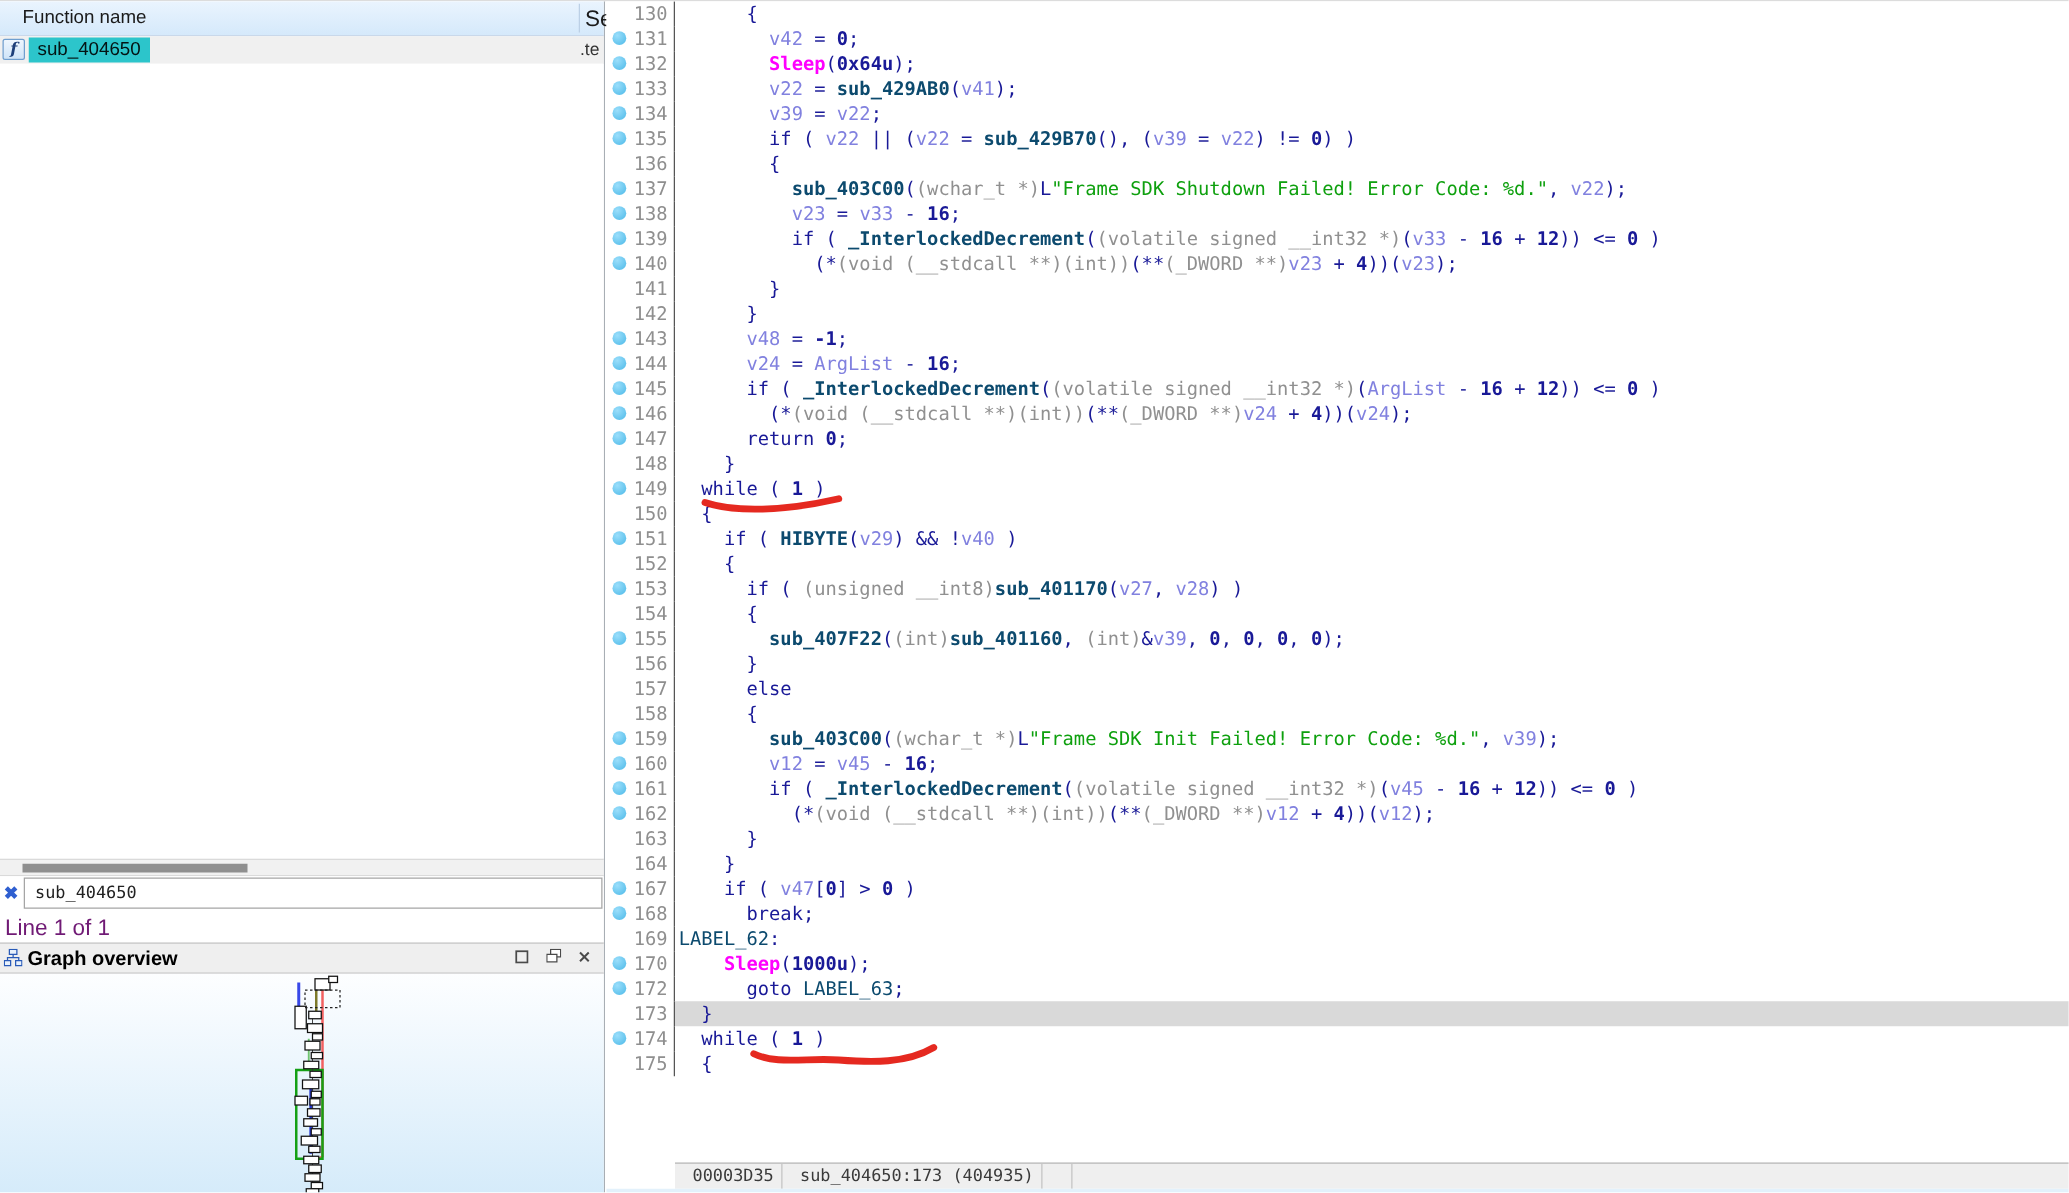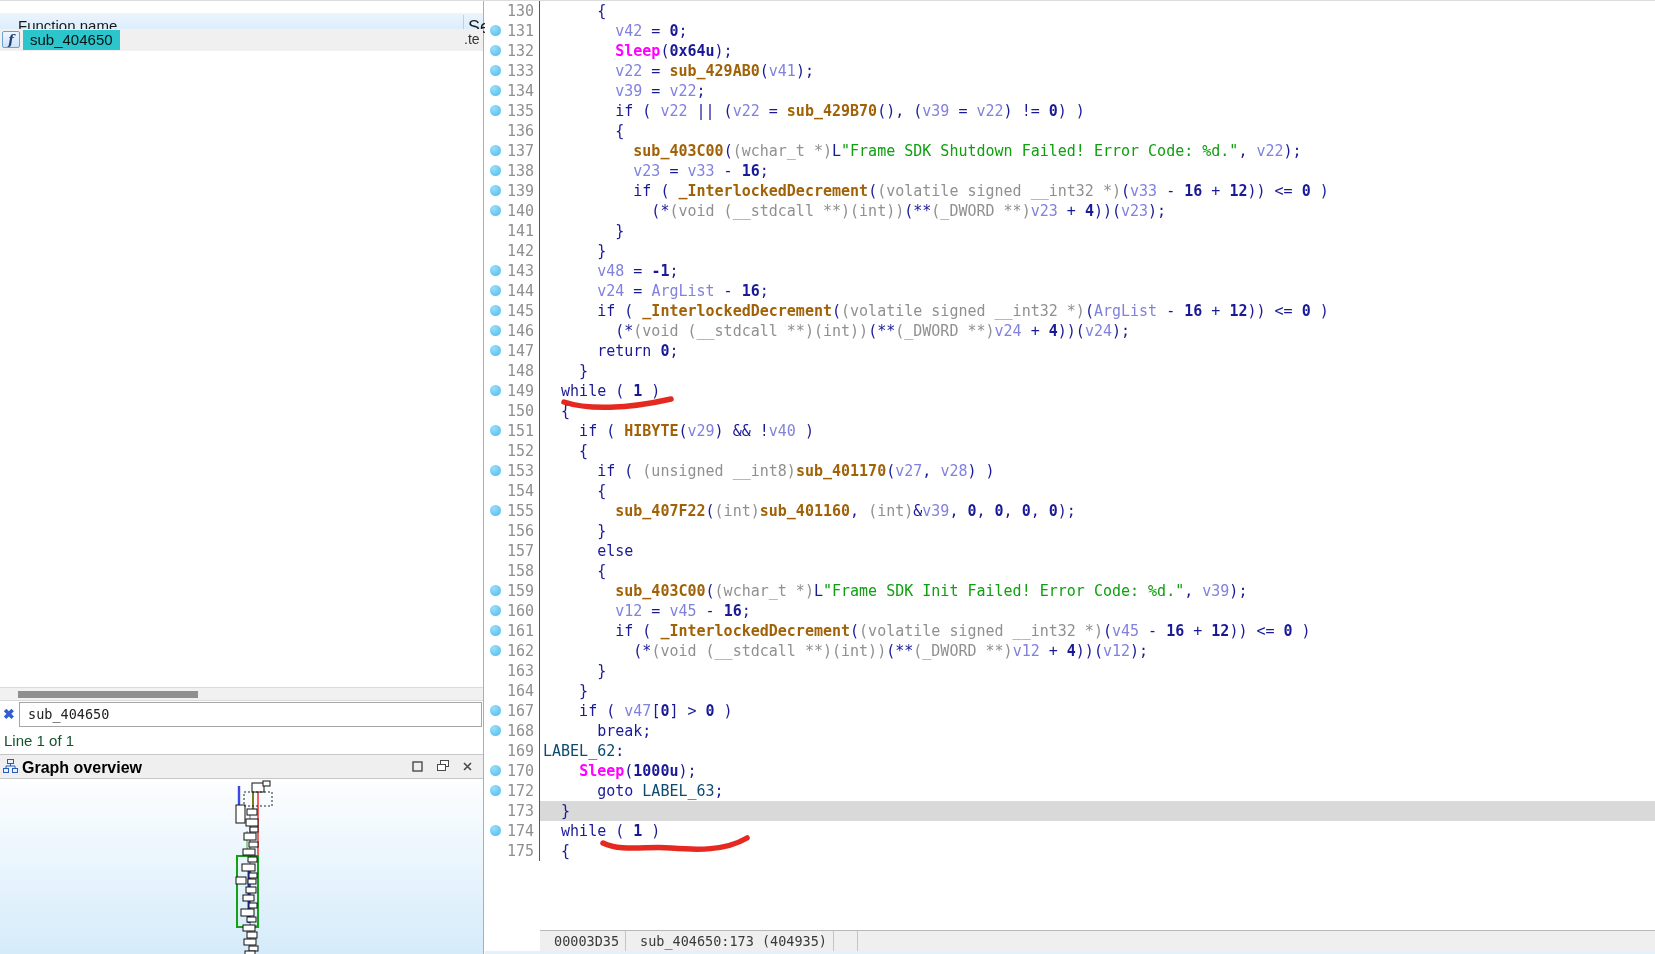--- a/index.html
+++ b/index.html
@@ -3,42 +3,42 @@
 <meta charset="utf-8">
 <style>
   html,body{margin:0;padding:0;background:#fff;}
   .app{position:relative;width:1655px;height:954px;background:#fff;overflow:hidden;
        font-family:"Liberation Sans",sans-serif;border-top:1px solid #dcdcdc;box-sizing:border-box;}
   .app *{box-sizing:border-box;}
 
   
   .left-panel{position:absolute;left:0;top:0;width:484px;height:954px;background:#fff;
               border-right:1px solid #a8aeb4;}
-  .func-header{position:absolute;left:0;top:12px;width:100%;height:28px;
+  .func-header{position:absolute;left:0;top:0;width:100%;height:28px;
                background:linear-gradient(#eaf4fe,#d5e9fb);border-bottom:1px solid #c9d8ea;}
   .func-header .name-col{position:absolute;left:18px;top:4px;font-size:15px;color:#1a1a1a;}
   .func-header .col-div{position:absolute;left:463px;top:2px;bottom:2px;width:1px;background:#bcd0e6;}
   .func-header .seg-col{position:absolute;left:468px;top:4px;font-size:18px;color:#1a1a1a;}
   .func-row{position:absolute;left:0;top:28px;width:100%;height:22px;background:#f0f0f0;}
   .f-icon{position:absolute;left:2px;top:2px;width:18px;height:17px;border:1px solid #6f9fd0;
           background:linear-gradient(#eef6fe,#cfe4f8);border-radius:2px;
           font:italic bold 13px/15px "DejaVu Serif",serif;color:#1d3f7a;text-align:center;}
   .func-name{position:absolute;left:23px;top:1px;height:20px;padding:0 7px;background:#2cc5cb;
              font-size:15px;line-height:20px;color:#041414;}
   .func-seg{position:absolute;left:464px;top:2px;font-size:14px;color:#333;}
   .list-empty{position:absolute;left:0;top:50px;width:100%;height:636px;background:#fff;}
   .hscroll{position:absolute;left:0;top:686px;width:100%;height:14px;background:#f1f1f1;
            border-top:1px solid #dadada;border-bottom:1px solid #dadada;}
   .hscroll .thumb{position:absolute;left:18px;top:3px;width:180px;height:7px;background:#8f8f8f;}
   .filter-row{position:absolute;left:0;top:700px;width:100%;height:28px;background:#fff;}
   .clear-icon{position:absolute;left:3px;top:5px;font-size:14px;font-weight:bold;color:#2f5fd0;cursor:pointer;}
   .filter-input{position:absolute;left:19px;top:1px;right:1px;height:25px;border:1px solid #a5a5a5;
                 background:#fff;font:13.5px/23px "DejaVu Sans Mono",monospace;color:#222;padding-left:8px;}
   .line-status{position:absolute;left:0;top:728px;width:100%;height:25px;background:#fff;
-               font-size:15px;color:#14532d;padding:3px 0 0 4px;}
+               font-size:18px;color:#701a75;padding:3px 0 0 4px;}
   .graph-titlebar{position:absolute;left:0;top:753px;width:100%;height:25px;background:#efefef;
                   border-top:1px solid #c6c6c6;border-bottom:1px solid #c6c6c6;}
   .graph-titlebar .gicon{position:absolute;left:3px;top:4px;}
   .graph-titlebar .gtitle{position:absolute;left:22px;top:4px;font-size:16px;color:#000000;font-weight:bold;}
   .tb-btn{position:absolute;top:3px;width:20px;height:18px;text-align:center;cursor:pointer;}
   .tb-btn.max{right:56px;} .tb-btn.flt{right:30px;} .tb-btn.cls{right:6px;}
   .graph-canvas{position:absolute;left:0;top:778px;width:100%;height:176px;
                 background:linear-gradient(#fdfeff,#d5ebfa);}
 
   
@@ -47,21 +47,21 @@
   .code-row{display:flex;height:20px;white-space:pre;font:15px/20px "DejaVu Sans Mono",monospace;}
   .gutter{width:22px;flex:0 0 22px;}
   .bp{display:inline-block;width:11px;height:11px;margin:4px 0 0 5px;border-radius:50%;
       background:radial-gradient(circle at 35% 30%,#9adefb,#4cb9e8);}
   .lineno{width:33px;flex:0 0 33px;text-align:right;padding-right:5px;color:#8f8f8f;
           border-right:1px solid #555;}
   .codetext{flex:1;padding-left:3px;color:#191997;}
   .code-row.hl .codetext{background:#d9d9d9;}
   .tok-d{color:#191997;}
   .tok-v{color:#8181df;}
-  .tok-f{color:#a16207;font-weight:bold;text-align:right;}
+  .tok-f{color:#0c4a6e;font-weight:bold;text-align:right;}
   .tok-i{color:#ff00ff;font-weight:bold;}
   .tok-s{color:#0ea00e;}
   .tok-c{color:#909090;}
   .tok-n{color:#191997;font-weight:bold;}
   .tok-l{color:#0c4a6e;}
   .tok-g{color:#15159a;font-weight:bold;}
   .anno-svg{position:absolute;left:0;top:0;width:1170px;height:954px;pointer-events:none;}
   .code-status{position:absolute;left:55px;right:0;bottom:4px;height:21px;background:#efefef;
                border-top:1px solid #b8b8b8;display:flex;
                font:13.5px/20px "DejaVu Sans Mono",monospace;color:#3a3a3a;}

